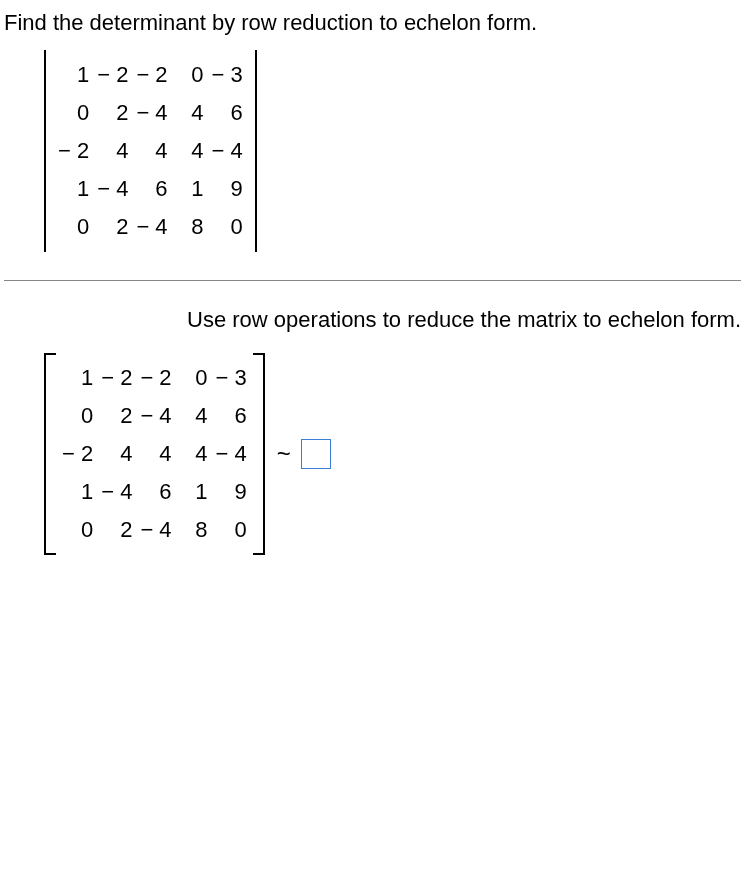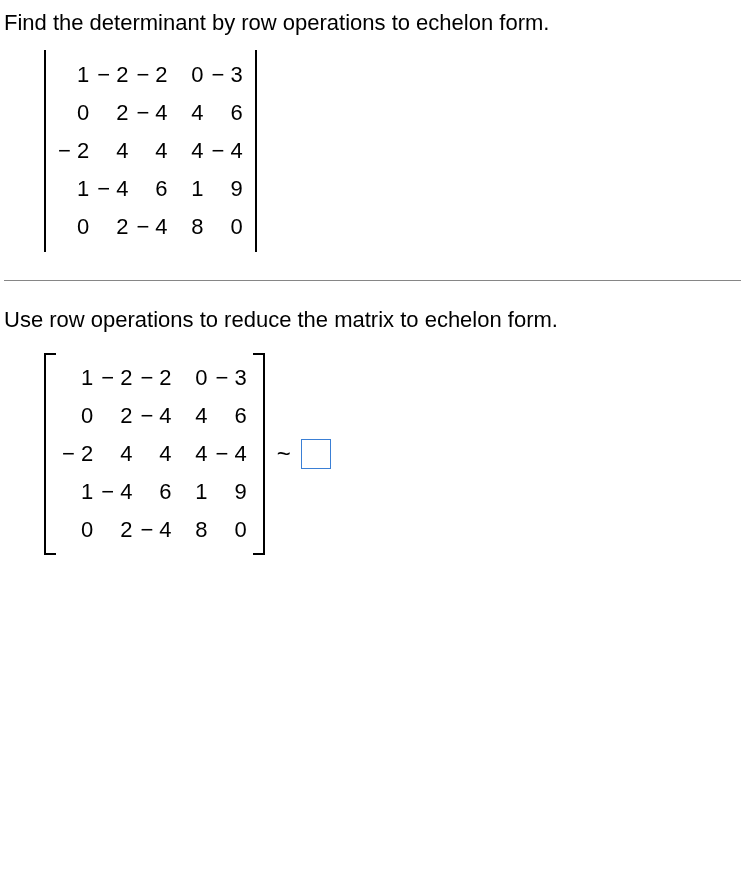--- a/index.html
+++ b/index.html
@@ -12,20 +12,21 @@
     width: 745px;
   }
   .content {
     padding: 8px 4px 30px 4px;
   }
   .question-text {
     margin: 2px 0 14px 0;
   }
   .instruction-text {
     margin: 4px 0 20px 0;
+    text-align: right;
   }
   hr.divider {
     border: none;
     border-top: 1px solid #868686;
     margin: 28px 0 26px 0;
   }
   .matrix-block {
     display: flex;
     align-items: center;
     margin-left: 40px;
@@ -78,21 +79,21 @@
   .answer-row {
     display: flex;
     align-items: center;
   }
 </style>
 </head>
 <body>
 
 <div class="content">
 
-  <div class="question-text">Find the determinant by row operations to echelon form.</div>
+  <div class="question-text">Find the determinant by row reduction to echelon form.</div>
 
   <div class="matrix-block">
     <div class="matrix">
       <div class="det-left"></div>
       <div class="det-right"></div>
       <table class="mtx">
         <tbody>
             <tr>
           <td>1</td>
           <td>− 2</td>

